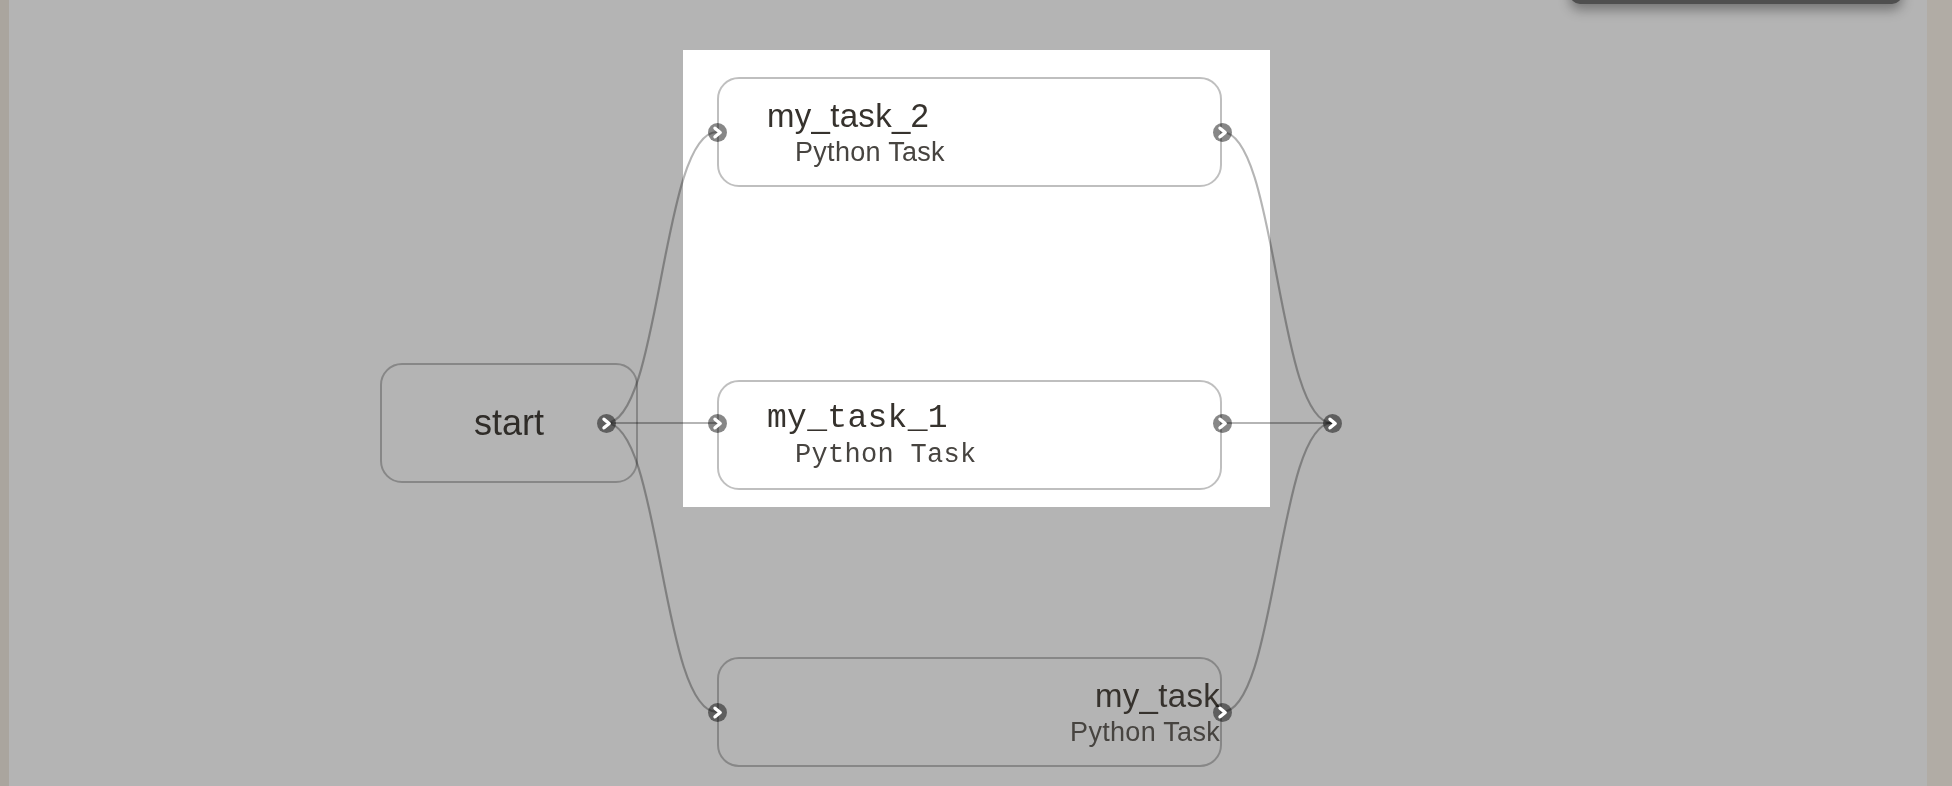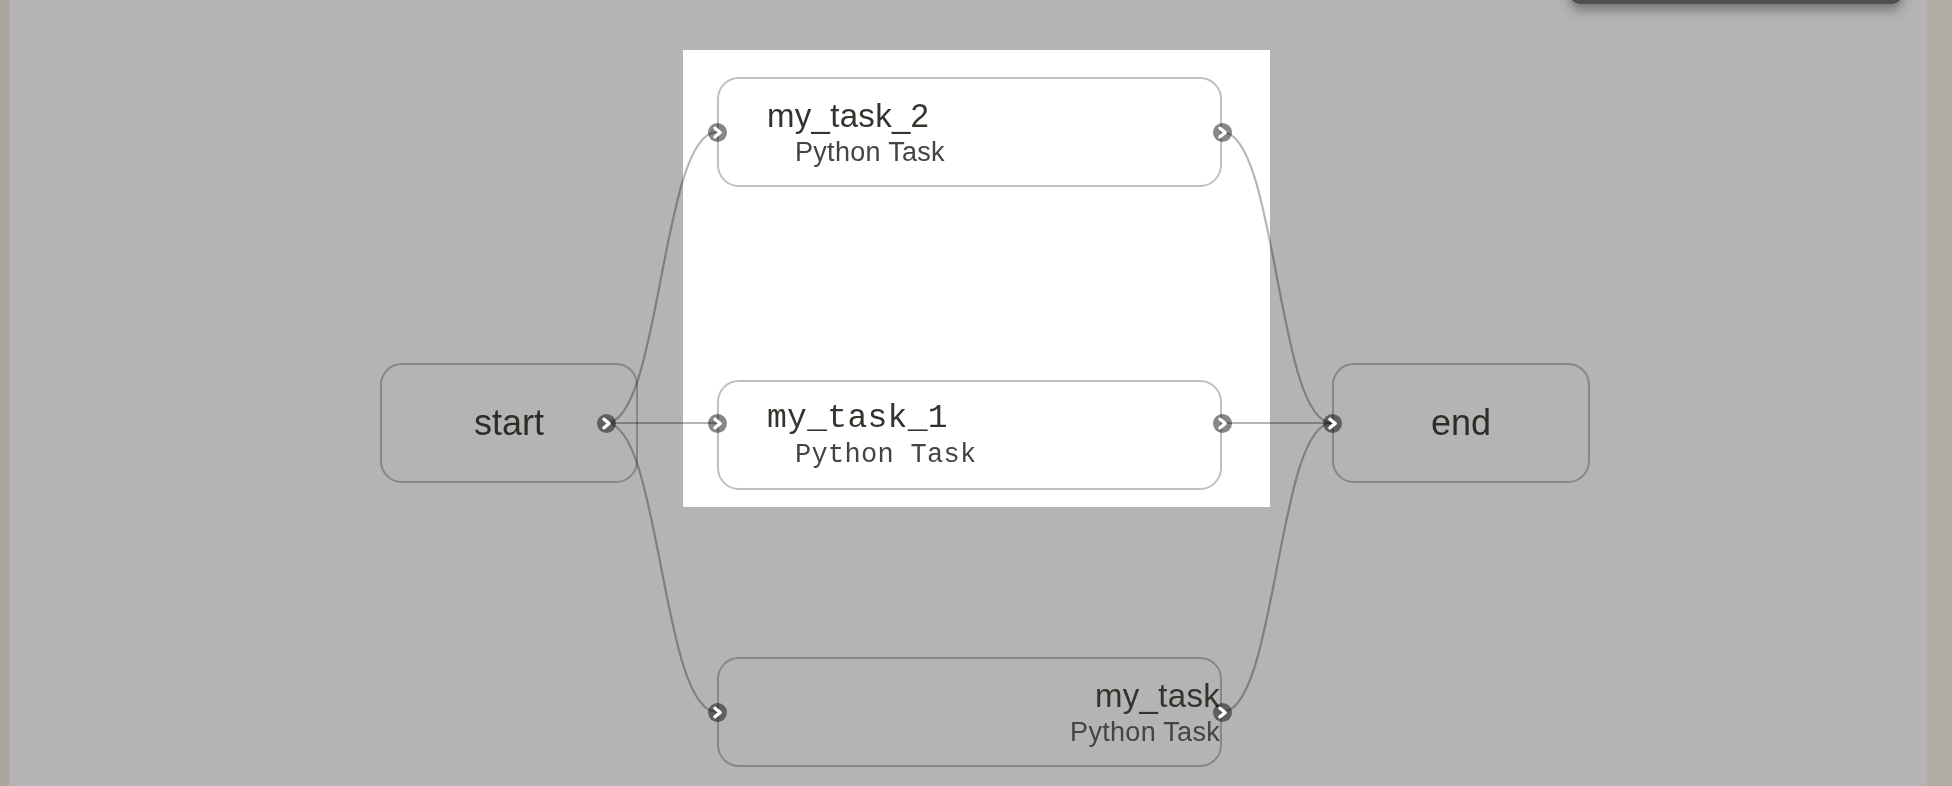--- a/index.html
+++ b/index.html
@@ -126,23 +126,20 @@
   <div class="node task" id="node-my-task-1">
     <span class="title">my_task_1</span>
     <span class="subtitle">Python Task</span>
   </div>
 
   <div class="node task" id="node-my-task">
     <span class="title">my_task</span>
     <span class="subtitle">Python Task</span>
   </div>
 
-  <div class="node endpoint" id="node-end">
-    <span>end</span>
-  </div>
 
   <div class="port" style="left:596.5px; top:413.5px;">
     <svg width="19" height="19" viewBox="0 0 19 19">
       <polyline points="7,5.2 12.2,9.5 7,13.8" stroke="#ffffff" stroke-width="3.4" fill="none" stroke-linecap="round" stroke-linejoin="round"></polyline>
     </svg>
   </div>
 
   <div class="port" style="left:707.5px; top:122.5px;">
     <svg width="19" height="19" viewBox="0 0 19 19">
       <polyline points="7,5.2 12.2,9.5 7,13.8" stroke="#ffffff" stroke-width="3.4" fill="none" stroke-linecap="round" stroke-linejoin="round"></polyline>

